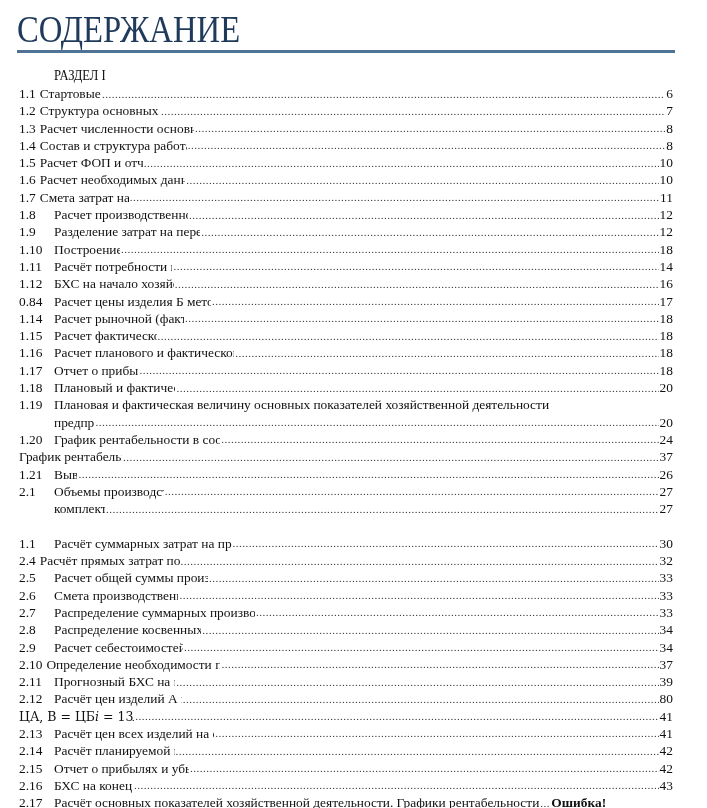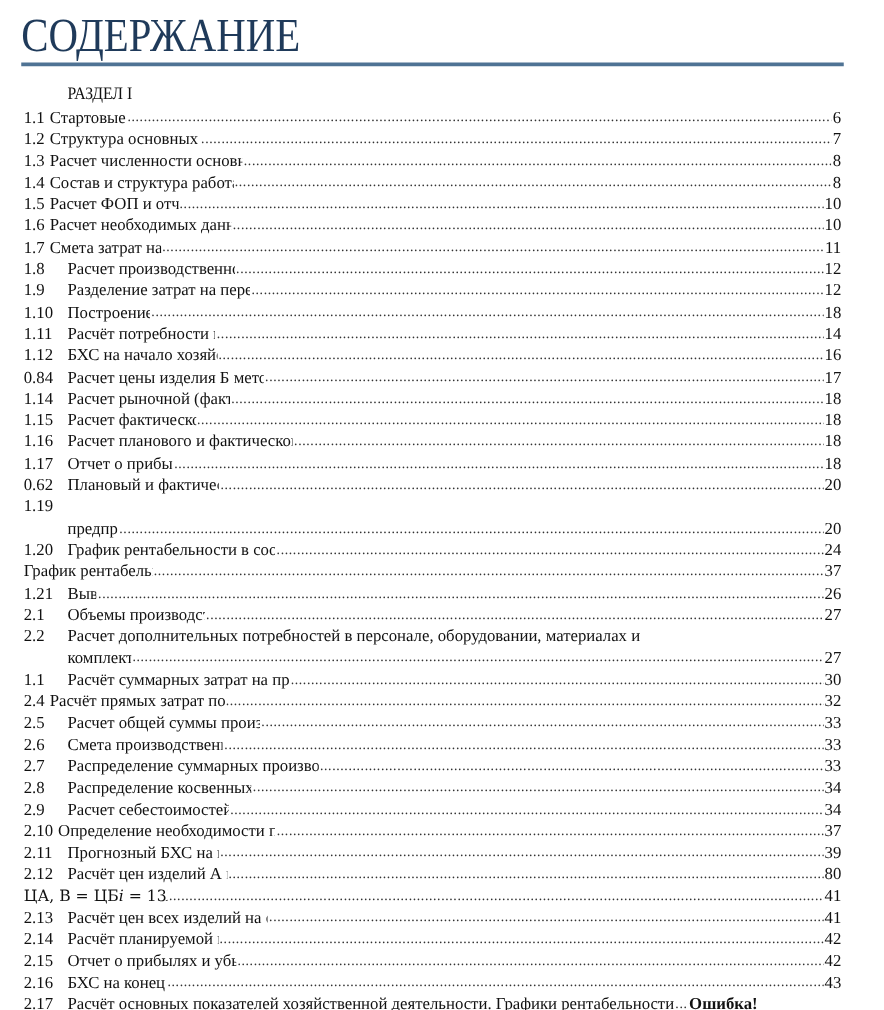--- a/index.html
+++ b/index.html
@@ -250,30 +250,31 @@
   <div class="entry">
       <div class="row">
         <span class="num tab">1.17</span>
         <span class="text">Отчет о прибылях и убытках</span>
         <span class="leader"></span>
         <span class="page">18</span>
       </div>
     </div>
   <div class="entry">
       <div class="row">
-        <span class="num tab">0.62</span>
+        <span class="num tab">1.18</span>
         <span class="text">Плановый и фактический БХС на конец года</span>
         <span class="leader"></span>
         <span class="page">20</span>
       </div>
     </div>
 
   <div class="entry two-line">
     <div class="row">
         <span class="num tab">1.19</span>
+        <span class="text">Плановая и фактическая  величину основных показателей хозяйственной деятельности</span>
       </div>
     <div class="row cont">
         <span class="text">предприятия</span>
         <span class="leader"></span>
         <span class="page">20</span>
       </div>
   </div>
 
   <div class="entry">
       <div class="row">
@@ -303,24 +304,20 @@
   <div class="entry">
       <div class="row">
         <span class="num tab">2.1</span>
         <span class="text">Объемы производства изделий А, Б и В</span>
         <span class="leader"></span>
         <span class="page">27</span>
       </div>
     </div>
 
   <div class="entry two-line">
-    <div class="row">
-        <span class="num tab">2.2</span>
-        <span class="text">Расчет дополнительных потребностей в персонале, оборудовании, материалах и</span>
-      </div>
     <div class="row cont">
         <span class="text">комплектующих</span>
         <span class="leader"></span>
         <span class="page">27</span>
       </div>
   </div>
 
   <div class="entry">
       <div class="row">
         <span class="num tab">1.1</span>

